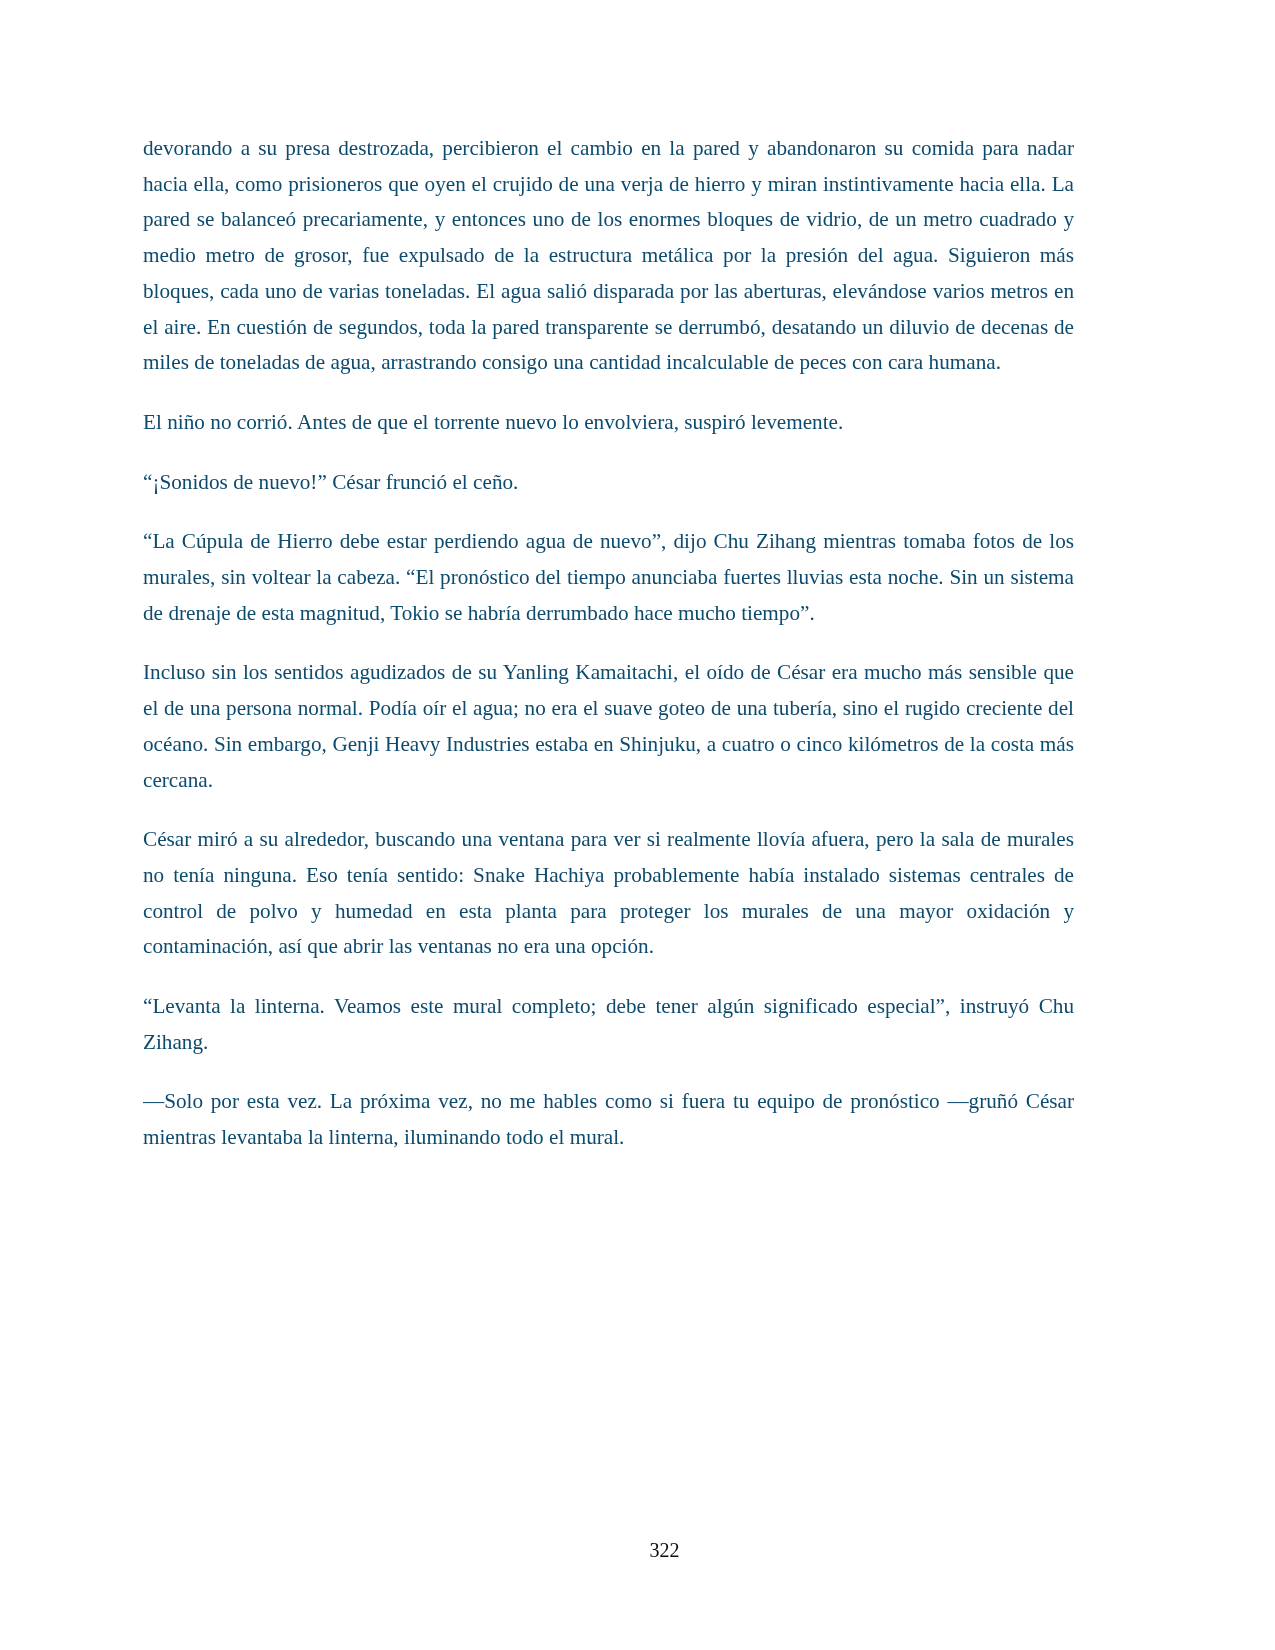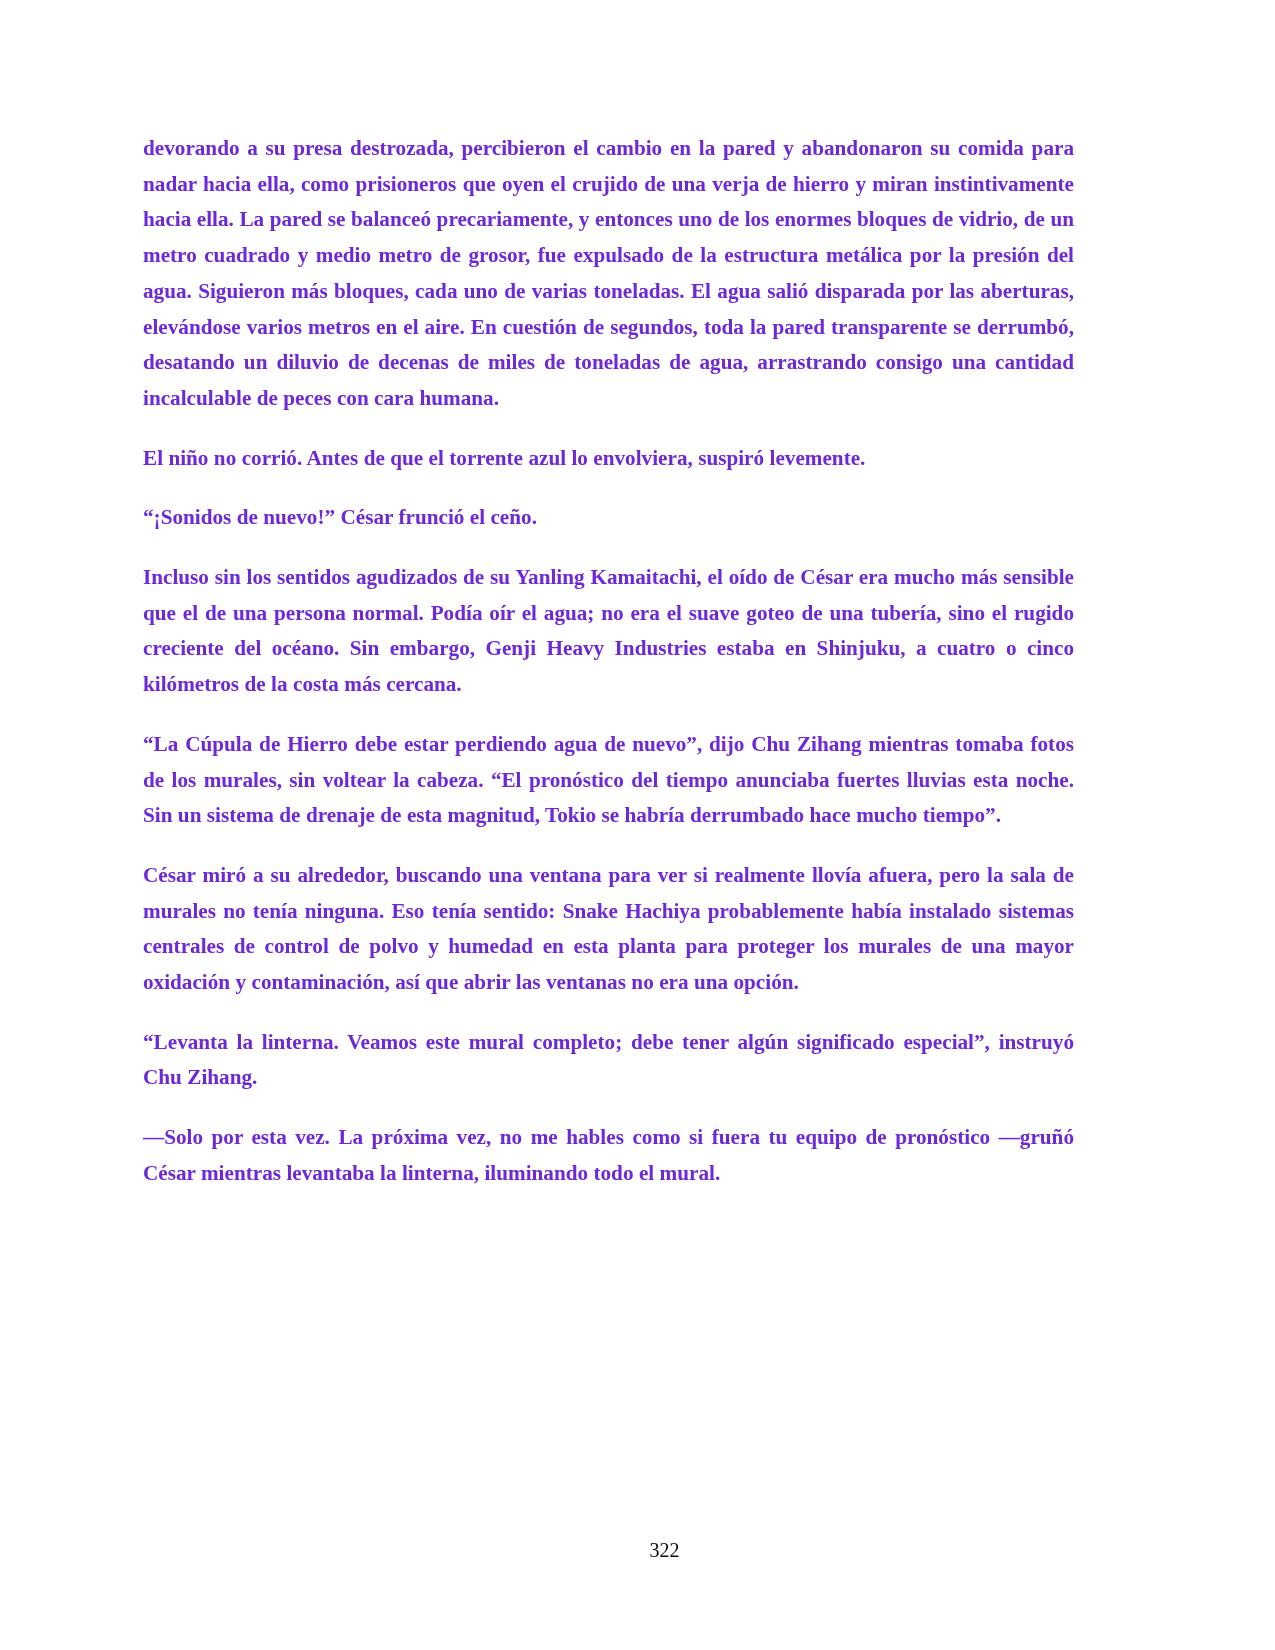--- a/index.html
+++ b/index.html
@@ -25,25 +25,24 @@
     left: 143px;
     top: 131px;
     width: 931px;
   }
   .para {
     text-align: justify;
     text-justify: inter-word;
     font-size: 21.2px;
     line-height: 35.7px;
     margin: 0 0 24px 0;
-    color: #6d28d9;
+    color: #0c4a6e;
     hyphens: none;
     -webkit-hyphens: none;
     word-spacing: 0.1px;
-    font-weight: bold;
   }
   .para:last-child {
     margin-bottom: 0;
   }
   .page-number {
     position: absolute;
     left: 0;
     top: 1538px;
     width: 1275px;
     text-align: center;
@@ -53,24 +52,24 @@
     padding-left: 27px;
   }
 </style>
 </head>
 <body>
 
 <div class="page">
 
   <div class="text-column">
     <p class="para">devorando a su presa destrozada, percibieron el cambio en la pared y abandonaron su comida para nadar hacia ella, como prisioneros que oyen el crujido de una verja de hierro y miran instintivamente hacia ella. La pared se balanceó precariamente, y entonces uno de los enormes bloques de vidrio, de un metro cuadrado y medio metro de grosor, fue expulsado de la estructura metálica por la presión del agua. Siguieron más bloques, cada uno de varias toneladas. El agua salió disparada por las aberturas, elevándose varios metros en el aire. En cuestión de segundos, toda la pared transparente se derrumbó, desatando un diluvio de decenas de miles de toneladas de agua, arrastrando consigo una cantidad incalculable de peces con cara humana.</p>
-    <p class="para">El niño no corrió. Antes de que el torrente azul lo envolviera, suspiró levemente.</p>
+    <p class="para">El niño no corrió. Antes de que el torrente nuevo lo envolviera, suspiró levemente.</p>
     <p class="para">“¡Sonidos de nuevo!” César frunció el ceño.</p>
+    <p class="para">“La Cúpula de Hierro debe estar perdiendo agua de nuevo”, dijo Chu Zihang mientras tomaba fotos de los murales, sin voltear la cabeza. “El pronóstico del tiempo anunciaba fuertes lluvias esta noche. Sin un sistema de drenaje de esta magnitud, Tokio se habría derrumbado hace mucho tiempo”.</p>
     <p class="para">Incluso sin los sentidos agudizados de su Yanling Kamaitachi, el oído de César era mucho más sensible que el de una persona normal. Podía oír el agua; no era el suave goteo de una tubería, sino el rugido creciente del océano. Sin embargo, Genji Heavy Industries estaba en Shinjuku, a cuatro o cinco kilómetros de la costa más cercana.</p>
-    <p class="para">“La Cúpula de Hierro debe estar perdiendo agua de nuevo”, dijo Chu Zihang mientras tomaba fotos de los murales, sin voltear la cabeza. “El pronóstico del tiempo anunciaba fuertes lluvias esta noche. Sin un sistema de drenaje de esta magnitud, Tokio se habría derrumbado hace mucho tiempo”.</p>
     <p class="para">César miró a su alrededor, buscando una ventana para ver si realmente llovía afuera, pero la sala de murales no tenía ninguna. Eso tenía sentido: Snake Hachiya probablemente había instalado sistemas centrales de control de polvo y humedad en esta planta para proteger los murales de una mayor oxidación y contaminación, así que abrir las ventanas no era una opción.</p>
     <p class="para">“Levanta la linterna. Veamos este mural completo; debe tener algún significado especial”, instruyó Chu Zihang.</p>
     <p class="para">—Solo por esta vez. La próxima vez, no me hables como si fuera tu equipo de pronóstico —gruñó César mientras levantaba la linterna, iluminando todo el mural.</p>
   </div>
 
   <div class="page-number">322</div>
 
 </div>
 
 </body></html>

